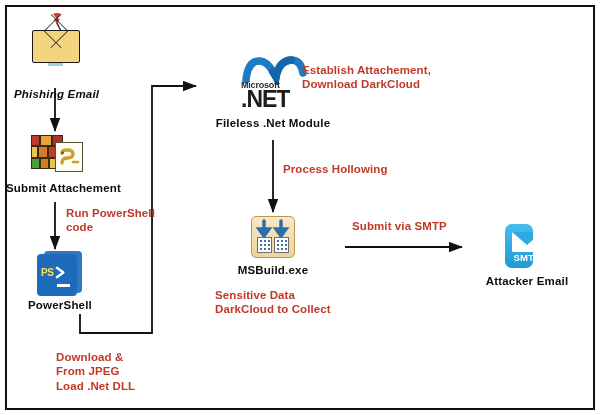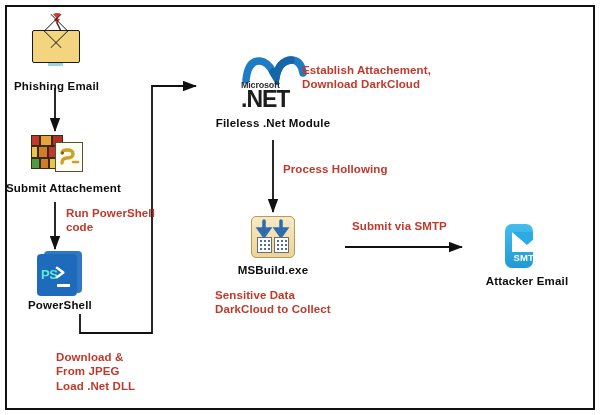--- a/index.html
+++ b/index.html
@@ -119,23 +119,23 @@
     position: absolute;
     left: 0px; top: 4px;
     width: 40px; height: 42px;
     background: #1f6bbb;
     border-radius: 4px;
   }
   .ps-text {
     position: absolute;
     left: 4px; top: 13px;
     font-family: "Liberation Sans", sans-serif;
-    font-size: 13px;
-    font-weight: bold;
-    color: #5eead4;
+    font-size: 10px;
+    font-weight: bold;
+    color: #fde047;
     letter-spacing: -.5px;
   }
   .ps-chev {
     position: absolute;
     left: 18px; top: 12px;
     width: 13px; height: 13px;
   }
   .ps-underscore {
     position: absolute;
     left: 20px; top: 30px;
@@ -252,21 +252,21 @@
       <svg width="48" height="50" viewBox="0 0 48 50" style="position:absolute;left:0;top:-3px;">
 
         <path d="M25,2 L25,10 L28,16 Q31,22 27,24 Q23,26 24,21" fill="none" stroke="#3a3a3a" stroke-width="1.6"></path>
 
         <path d="M21,1 L25,6 L29,1 Q25,-1 21,1 z" fill="#d7352f"></path>
         <path d="M22,6 L25,11 L28,6 z" fill="#d7352f"></path>
       </svg>
       <div class="env-yellow"></div>
       <div style="position:absolute;left:16px;top:47px;width:15px;height:3px;background:#9fd0e4;"></div>
     </div>
-    <div class="node-label" style="margin-top:16px;">Phishing Email</div>
+    <div class="node-label" style="margin-top:24px;font-style:italic;">Phishing Email</div>
   </div>
 
   <div class="node" style="left:6px; top:132px; width:104px;">
     <div class="icon" style="width:60px;height:44px;margin:0 auto;">
       <div class="rar" style="left:3px;top:3px;">
 
         <div class="rar-bar" style="left:0px;  top:0px;  width:9px;  height:11px; background:#c0392b;"></div>
         <div class="rar-bar" style="left:9px;  top:0px;  width:12px; height:11px; background:#e8a33d;"></div>
         <div class="rar-bar" style="left:21px; top:0px;  width:11px; height:11px; background:#b33026;"></div>
         <div class="rar-bar" style="left:0px;  top:11px; width:7px;  height:12px; background:#e8c44a;"></div>

